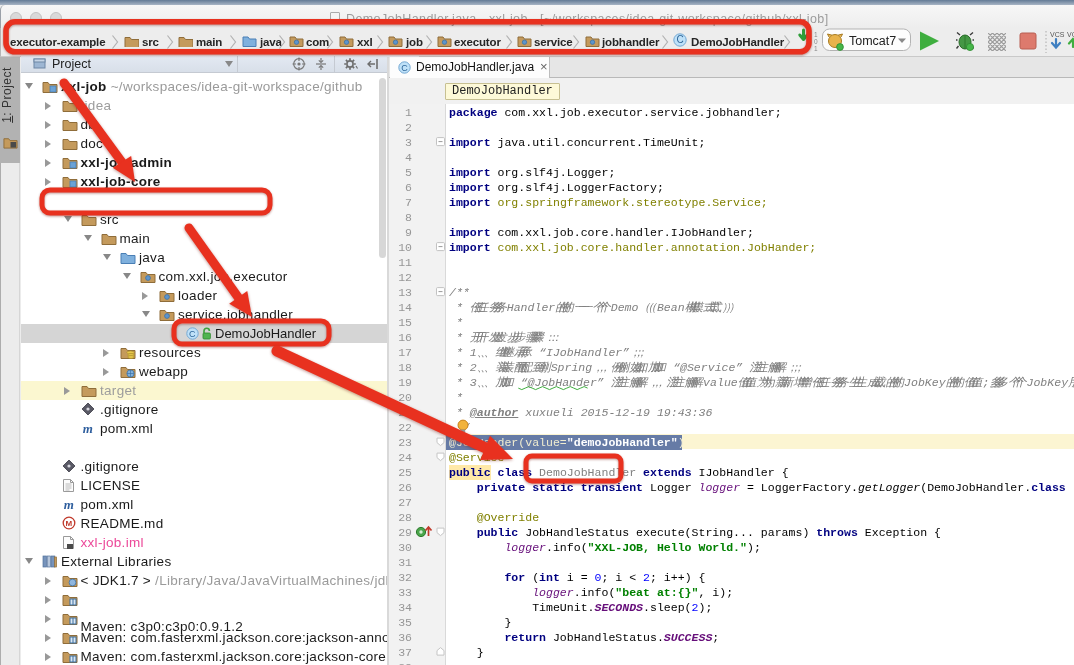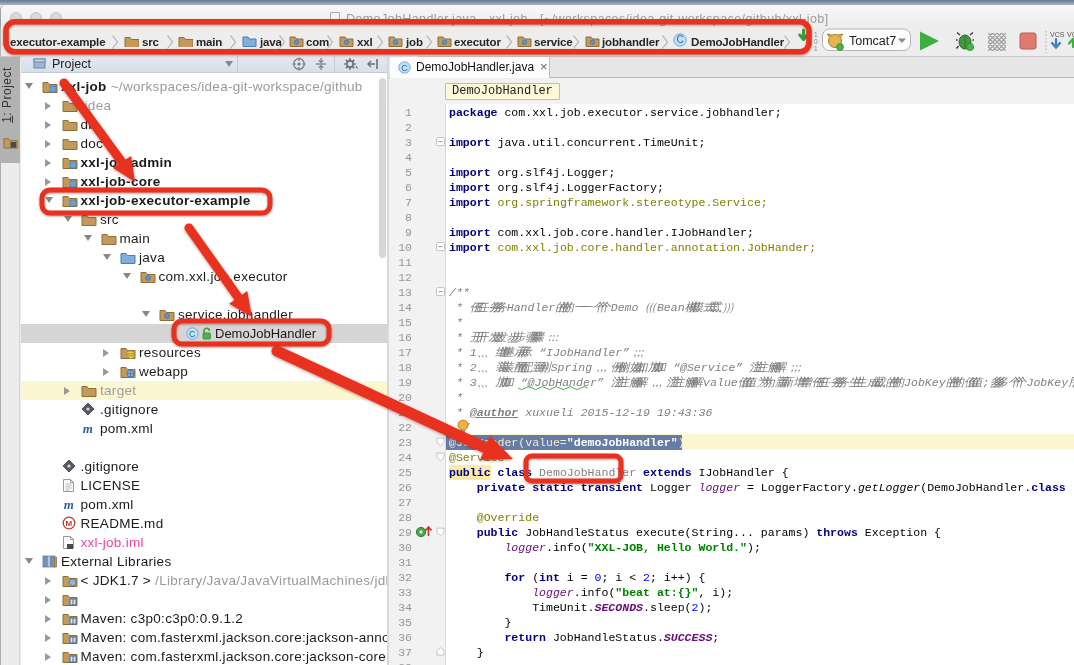--- a/index.html
+++ b/index.html
@@ -280,30 +280,20 @@
 <div class="trow" style="top:98.5px;">
         <div class="tri col" style="left:23.5px;"></div>
         <div class="ticon" style="left:40.5px;">
           <svg width="16" height="14" viewBox="0 0 16 14" style="">
             <path d="M1 3.5 h5 l1.5 2 H15 v8 H1 z" fill="#c49a5c" stroke="#8f6d3a" stroke-width="1"></path>
             <rect x="8" y="7" width="6" height="6" fill="#6ba2d6" stroke="#4a7fb5" stroke-width="0.8"></rect>
           </svg>
         </div>
         <div class="lbl" style="left:59.5px;font-weight:bold;">xxl-job-core</div>
       </div>
-<div class="trow" style="top:117.5px;">
-        <div class="tri exp" style="left:23.5px;"></div>
-        <div class="ticon" style="left:40.5px;">
-          <svg width="16" height="14" viewBox="0 0 16 14" style="">
-            <path d="M1 3.5 h5 l1.5 2 H15 v8 H1 z" fill="#c49a5c" stroke="#8f6d3a" stroke-width="1"></path>
-            <rect x="8" y="7" width="6" height="6" fill="#6ba2d6" stroke="#4a7fb5" stroke-width="0.8"></rect>
-          </svg>
-        </div>
-        <div class="lbl" style="left:59.5px;font-weight:bold;">xxl-job-executor-example</div>
-      </div>
 <div class="trow" style="top:136.5px;">
         <div class="tri exp" style="left:43.0px;"></div>
         <div class="ticon" style="left:60.0px;">
           <svg width="16" height="14" viewBox="0 0 16 14" style="">
             <path d="M1 3.5 h5 l1.5 2 H15 v8 H1 z" fill="#c49a5c" stroke="#8f6d3a" stroke-width="1"></path>
           </svg>
         </div>
         <div class="lbl" style="left:79.0px;">src</div>
       </div>
 <div class="trow" style="top:155.5px;">
@@ -326,20 +316,30 @@
       </div>
 <div class="trow" style="top:193.5px;">
         <div class="tri exp" style="left:101.5px;"></div>
         <div class="ticon" style="left:118.5px;">
           <svg width="16" height="14" viewBox="0 0 16 14" style="">
             <path d="M1 3.5 h5 l1.5 2 H15 v8 H1 z" fill="#c49a5c" stroke="#8f6d3a" stroke-width="1"></path>
             <circle cx="8" cy="9" r="2.4" fill="#5d95cc" stroke="#3f72a5" stroke-width="0.8"></circle>
           </svg>
         </div>
         <div class="lbl" style="left:137.5px;">com.xxl.job.executor</div>
+      </div>
+<div class="trow" style="top:212.5px;">
+        <div class="tri col" style="left:121.0px;"></div>
+        <div class="ticon" style="left:138.0px;">
+          <svg width="16" height="14" viewBox="0 0 16 14" style="">
+            <path d="M1 3.5 h5 l1.5 2 H15 v8 H1 z" fill="#c49a5c" stroke="#8f6d3a" stroke-width="1"></path>
+            <circle cx="8" cy="9" r="2.4" fill="#5d95cc" stroke="#3f72a5" stroke-width="0.8"></circle>
+          </svg>
+        </div>
+        <div class="lbl" style="left:157.0px;">loader</div>
       </div>
 <div class="trow" style="top:231.5px;">
         <div class="tri exp" style="left:121.0px;"></div>
         <div class="ticon" style="left:138.0px;">
           <svg width="16" height="14" viewBox="0 0 16 14" style="">
             <path d="M1 3.5 h5 l1.5 2 H15 v8 H1 z" fill="#c49a5c" stroke="#8f6d3a" stroke-width="1"></path>
             <circle cx="8" cy="9" r="2.4" fill="#5d95cc" stroke="#3f72a5" stroke-width="0.8"></circle>
           </svg>
         </div>
         <div class="lbl" style="left:157.0px;">service.jobhandler</div>
@@ -498,21 +498,21 @@
         <div class="ticon" style="left:40.5px;">
           <svg width="16" height="14" viewBox="0 0 16 14" style="">
             <path d="M1 3.5 h5 l1.5 2 H15 v8 H1 z" fill="#c49a5c" stroke="#8f6d3a" stroke-width="1"></path>
             <g>
               <rect x="7.5" y="6.5" width="7" height="7" fill="#3b6fa0"></rect>
               <rect x="8.5" y="7.5" width="2" height="5" fill="#d9e6f2"></rect>
               <rect x="11.5" y="7.5" width="2" height="5" fill="#d9e6f2"></rect>
             </g>
           </svg>
         </div>
-        <div class="lbl" style="left:59.5px;">Maven: c3p0:c3p0:0.9.1.2</div>
+        <div class="lbl" style="left:59.5px;margin-top:8px;">Maven: c3p0:c3p0:0.9.1.2</div>
       </div>
 <div class="trow" style="top:554.5px;">
         <div class="tri col" style="left:23.5px;"></div>
         <div class="ticon" style="left:40.5px;">
           <svg width="16" height="14" viewBox="0 0 16 14" style="">
             <path d="M1 3.5 h5 l1.5 2 H15 v8 H1 z" fill="#c49a5c" stroke="#8f6d3a" stroke-width="1"></path>
             <g>
               <rect x="7.5" y="6.5" width="7" height="7" fill="#3b6fa0"></rect>
               <rect x="8.5" y="7.5" width="2" height="5" fill="#d9e6f2"></rect>
               <rect x="11.5" y="7.5" width="2" height="5" fill="#d9e6f2"></rect>

